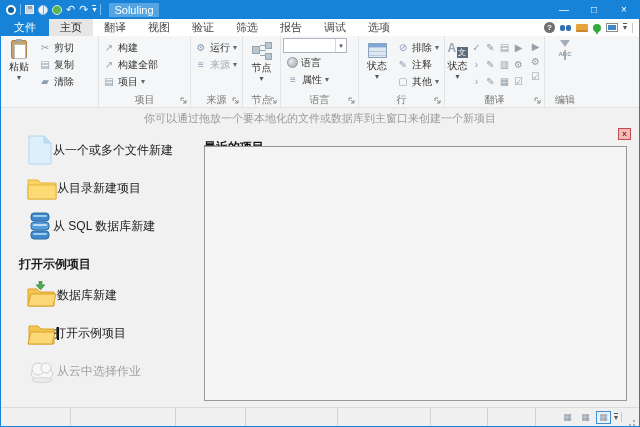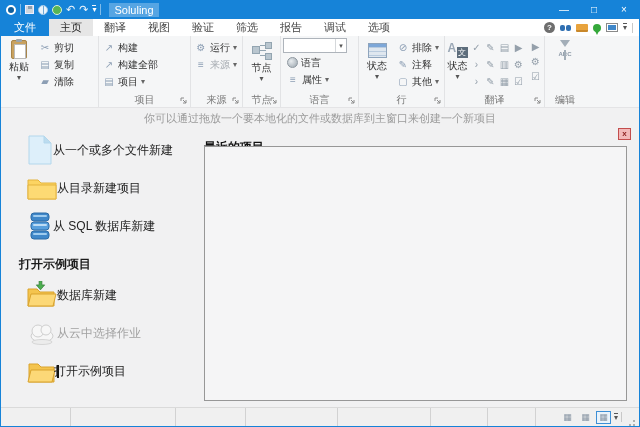--- a/index.html
+++ b/index.html
@@ -391,38 +391,38 @@
 
       <div class="litem">
         <svg width="30" height="28">
           <path d="M1 8 h9 l3 3 h14 v14 h-26 z" fill="#f4c44e" stroke="#d9a32e"></path>
           <path d="M4 13 h25 l-3 12 h-25 z" fill="#fcd877" stroke="#d9a32e"></path>
           <path d="M17 1 v6 h4 l-6 7 -6 -7 h4 v-6 z" fill="#4caf50" stroke="#357a38" transform="translate(3,-1) scale(0.7)"></path>
         </svg>
         <span class="lbl">数据库新建</span>
       </div>
 
+      <div class="litem">
+        <svg width="30" height="27">
+          <path d="M2 6 h9 l3 3 h13 v15 h-25 z" fill="#f4c44e" stroke="#d9a32e"></path>
+          <ellipse cx="14" cy="17" rx="8" ry="4" fill="#f09d3c" stroke="#cc7f22"></ellipse>
+          <path d="M4 12 h24 l-3 12 h-24 z" fill="#fcd877" stroke="#d9a32e"></path>
+        </svg>
+        <span class="caret"></span>
+        <span class="lbl">打开示例项目</span>
+      </div>
+
       <div class="litem dis">
         <svg width="30" height="26">
           <ellipse cx="15" cy="16" rx="11" ry="6" fill="#f7f7f7" stroke="#cfcfcf"></ellipse>
           <circle cx="11" cy="11" r="6" fill="#f7f7f7" stroke="#cfcfcf"></circle>
           <circle cx="19" cy="10" r="5" fill="#f7f7f7" stroke="#cfcfcf"></circle>
           <ellipse cx="15" cy="22" rx="10" ry="2.5" fill="#ececec" stroke="#d6d6d6"></ellipse>
         </svg>
         <span class="lbl">从云中选择作业</span>
-      </div>
-
-      <div class="litem">
-        <svg width="30" height="27">
-          <path d="M2 6 h9 l3 3 h13 v15 h-25 z" fill="#f4c44e" stroke="#d9a32e"></path>
-          <ellipse cx="14" cy="17" rx="8" ry="4" fill="#f09d3c" stroke="#cc7f22"></ellipse>
-          <path d="M4 12 h24 l-3 12 h-24 z" fill="#fcd877" stroke="#d9a32e"></path>
-        </svg>
-        <span class="caret"></span>
-        <span class="lbl">打开示例项目</span>
       </div>
     </div>
 
     <div class="recent-title">最近的项目</div>
     <div class="recent-close">x</div>
     <div class="recent-box"></div>
 
   </div>
 
   <div class="statusbar">

